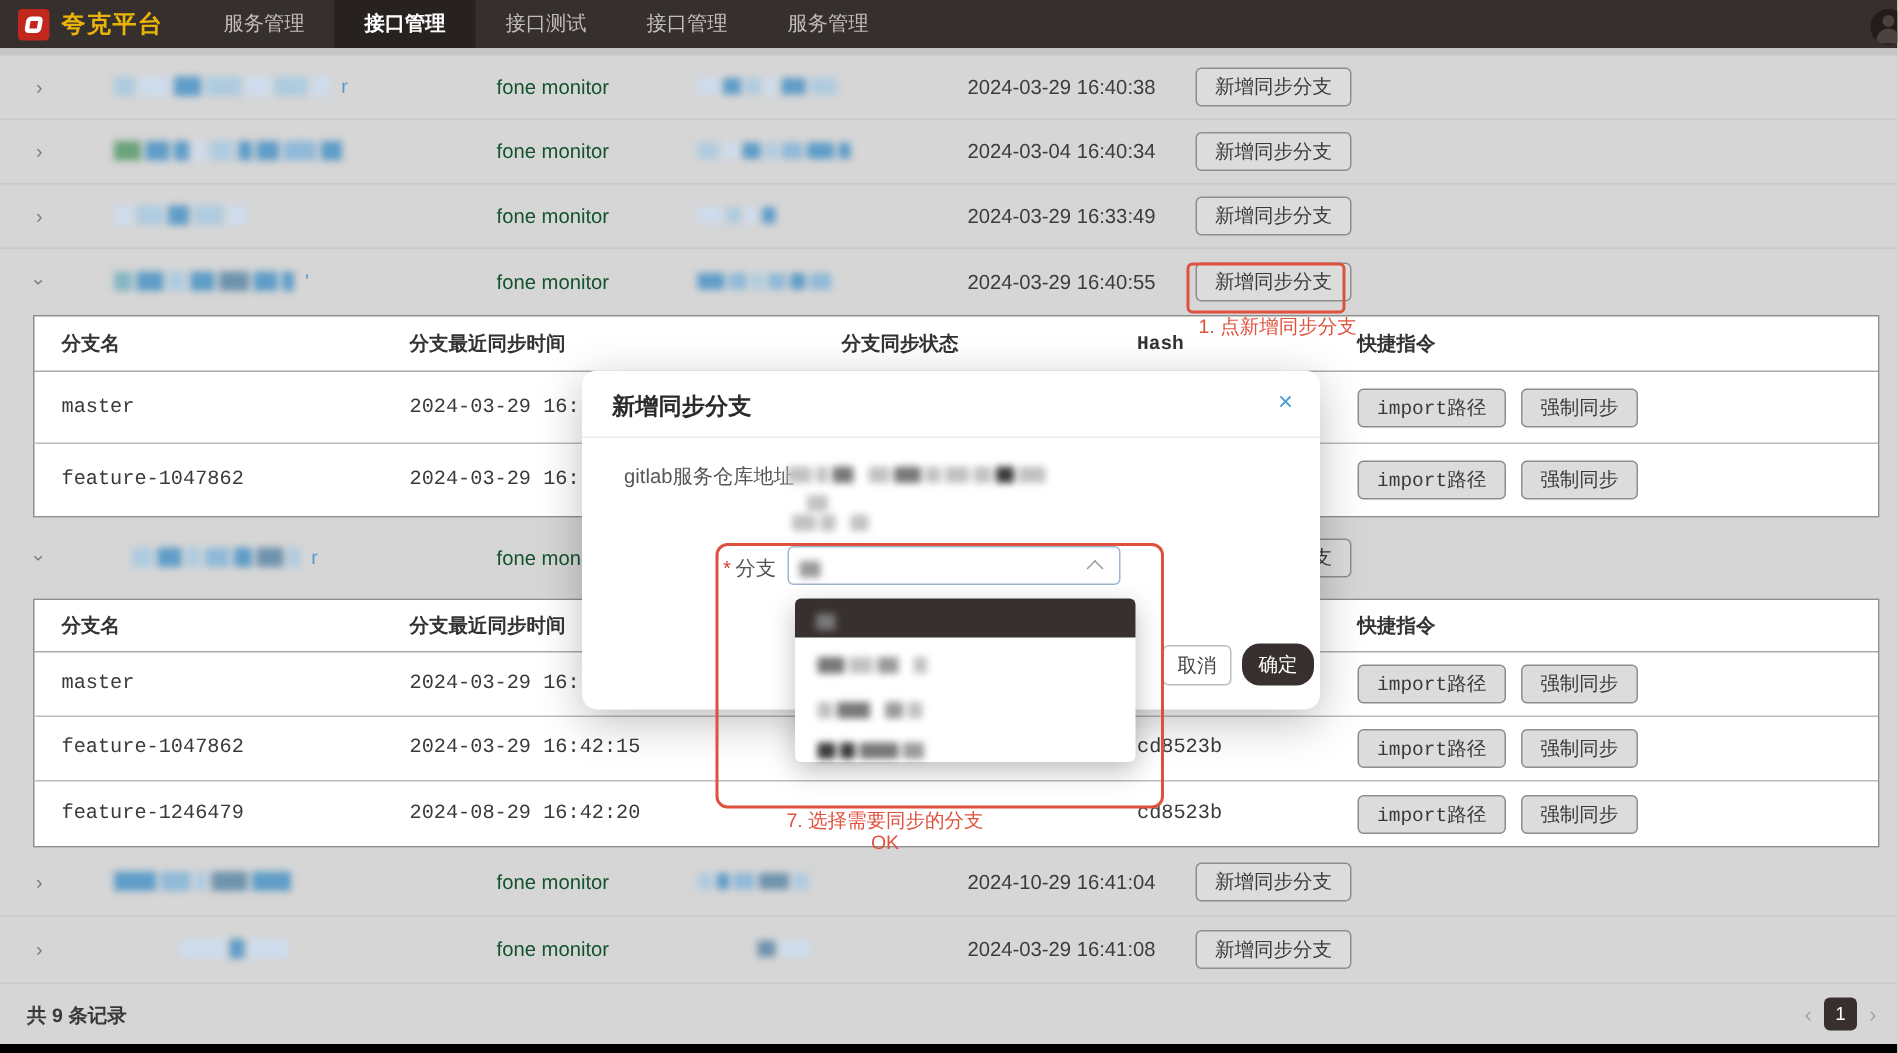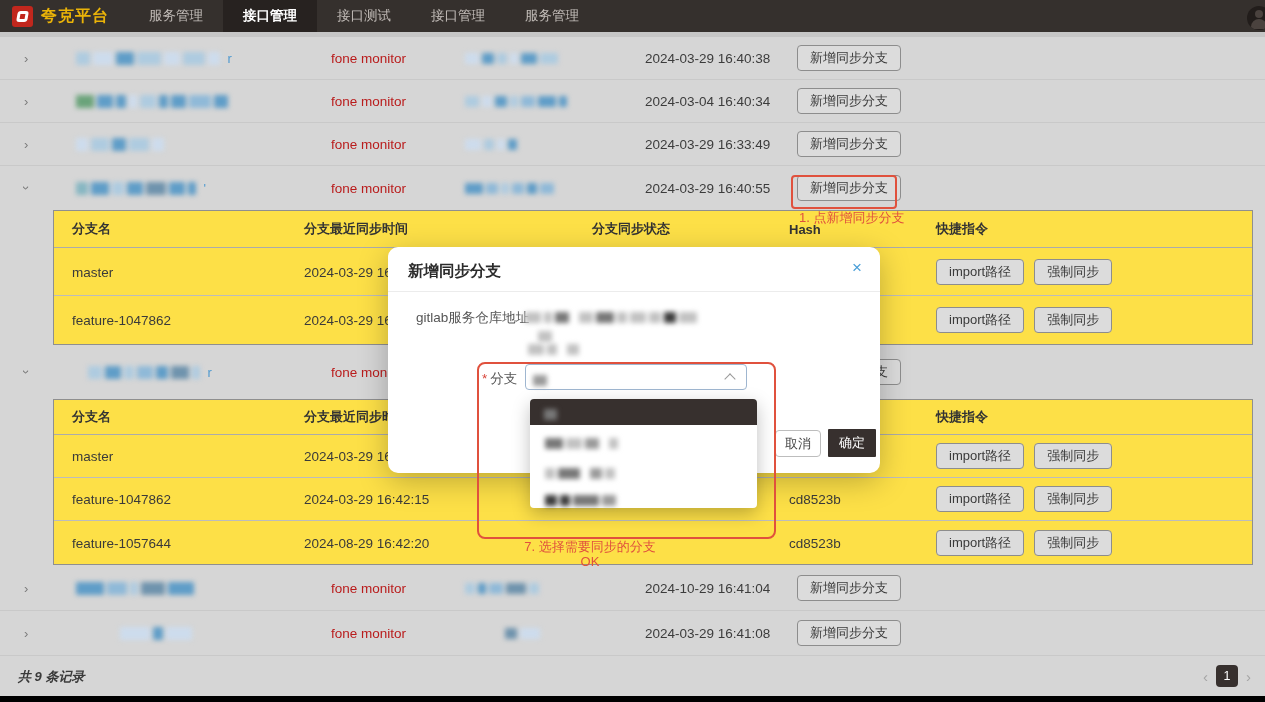--- a/index.html
+++ b/index.html
@@ -24,37 +24,37 @@
   
   .mrow { position:relative; border-bottom:1px solid #c9c9c9; }
   .h43 { height:43px; } .h44 { height:44px; border-bottom:none; } .h54 { height:54px; border-bottom:none; }
   .h46 { height:46px; } .h45 { height:45px; }
   .vcent { position:absolute; top:50%; transform:translateY(-50%); }
   .arrow { left:24px; color:#7c7c7c; font-size:13px; cursor:pointer; line-height:1; }
   .arrow .gl { display:inline-block; }
   .arrow .gl.down { transform:rotate(90deg); }
   .cell-name { left:76px; white-space:nowrap; }
   .cell-links { left:331px; font-size:13.5px; color:#4498d0; white-space:nowrap; }
-  .cell-links a { color:#b91c1c; text-decoration:none; cursor:pointer; }
+  .cell-links a { color:#14532d; text-decoration:none; cursor:pointer; }
   .cell-mid { left:465px; white-space:nowrap; }
   .cell-time { left:645px; font-size:13.5px; color:#3c3c3c; white-space:nowrap; }
   .cell-btn { left:797px; }
   .btn-std { height:26px; padding:0 12px; background:#dcdcdc; border:1px solid #8d8d8d; border-radius:4px; font-size:13px; color:#3a3a3a; font-family:inherit; cursor:pointer; white-space:nowrap; }
   .suffix { color:#4f9ad0; font-size:13px; margin-left:3px; }
 
   
   .blur { display:inline-flex; gap:3px; filter:blur(2.5px); vertical-align:middle; }
   .blur i { display:inline-block; height:13px; border-radius:1px; }
   .blur.sm i { height:11px; }
   .b1{background:#8fb9d8}.b2{background:#5f9dc8}.b3{background:#aecbe0}.b5{background:#cddced}
   .b6{background:#6aa37a}.b7{background:#86b6c2}.b8{background:#6f93ad}
   .g1{background:#9a9a9a}.g2{background:#c2c2c2}.g3{background:#787878}.g4{background:#3c3c3c}
 
   
-  .sub { margin-left:53px; margin-right:12px; background:#fde047; border:1px solid #8f8f8f; position:relative; }
+  .sub { margin-left:22px; margin-right:12px; background:#ffffff; border:1px solid #8f8f8f; position:relative;font-family:Liberation Mono, monospace; }
   .shead { position:relative; border-bottom:1px solid #ababab; font-weight:bold; font-size:13px; color:#333; }
   .sub1 .shead { height:37px; } .sub2 .shead { height:35px; }
   .srow { position:relative; border-bottom:1px solid #bcbcbc; font-size:13.5px; }
   .sub1 .srow { height:48px; } .sub2 .srow { height:43px; }
   .srow:last-child { border-bottom:none; }
   .c-branch { left:18px; white-space:nowrap; }
   .c-time { left:250px; white-space:nowrap; }
   .c-status { left:538px; white-space:nowrap; }
   .c-hash { left:735px; white-space:nowrap; }
   .c-actions { left:882px; white-space:nowrap; display:flex; gap:10px; }
@@ -67,38 +67,38 @@
   .m-label { position:absolute; left:28px; top:62px; font-size:13.5px; color:#555; }
   .m-addr1 { position:absolute; left:137px; top:61px; }
   .m-addr1b { position:absolute; left:150px; top:80px; }
   .m-addr2 { position:absolute; left:140px; top:93px; }
   .m-branch-label { position:absolute; left:94px; top:123px; font-size:13.5px; color:#555; white-space:nowrap; }
   .req { color:#d9453a; margin-right:3px; }
   .m-select { position:absolute; left:137px; top:117px; width:222px; height:26px; background:#fff; border:1px solid #9fb6d0; border-radius:4px; cursor:pointer; }
   .m-select .val { position:absolute; left:7px; top:6px; }
   .sel-caret { position:absolute; right:12px; top:10px; width:8px; height:8px; border-top:1.6px solid #999; border-right:1.6px solid #999; transform:rotate(-45deg); }
   .btn-cancel { position:absolute; left:387px; top:183px; width:46px; height:27px; background:#fff; border:1px solid #bdbdbd; border-radius:4px; font-size:13px; color:#444; font-family:inherit; cursor:pointer; }
-  .btn-ok { position:absolute; left:440px; top:182px; width:48px; height:28px; background:#37302e; border:none; border-radius:1px; font-size:13px; color:#fff; font-family:inherit; cursor:pointer; }
+  .btn-ok { position:absolute; left:440px; top:182px; width:48px; height:28px; background:#37302e; border:none; border-radius:12px; font-size:13px; color:#fff; font-family:inherit; cursor:pointer; }
 
   
   .dropdown { position:absolute; left:530px; top:399px; width:227px; height:109px; background:#fff; border-radius:4px; box-shadow:0 6px 18px rgba(0,0,0,.25); z-index:15; }
   .opt1 { height:26px; background:#37302e; border-radius:4px 4px 0 0; position:relative; cursor:pointer; }
   .opt1 .blur { position:absolute; left:14px; top:10px; }
   .opt { position:relative; height:27px; cursor:pointer; }
   .opt .blur { position:absolute; left:15px; top:9px; }
 
   
   .ann-box1 { position:absolute; left:791px; top:175px; width:106px; height:34px; border:2px solid #e0513d; border-radius:4px; z-index:30; pointer-events:none; }
   .ann-text1 { position:absolute; left:799px; top:209px; font-size:13px; color:#e0513d; z-index:30; white-space:nowrap; }
   .ann-box2 { position:absolute; left:477px; top:362px; width:299px; height:177px; border:2px solid #e0513d; border-radius:8px; z-index:30; pointer-events:none; }
   .ann-text2 { position:absolute; left:495px; top:540px; width:190px; text-align:center; font-size:13px; color:#e0513d; line-height:1.15; z-index:30; }
 
   
   .footer { position:relative; height:40px; }
-  .total { position:absolute; left:18px; top:12px; font-size:13px; font-weight:bold; color:#3a3a3a;font-style:italic; }
+  .total { position:absolute; left:18px; top:12px; font-size:13px; font-weight:bold; color:#3a3a3a; }
   .pager { position:absolute; right:14px; top:9px; display:flex; align-items:center; gap:8px; }
   .pg-arrow { color:#a5a5a5; font-size:15px; cursor:pointer; }
   .pg-num { width:22px; height:22px; background:#37302e; color:#fff; border-radius:4px; font-size:12.5px; display:flex; align-items:center; justify-content:center; cursor:pointer; }
   .black-strip { height:8px; background:#000; }
 </style>
 </head>
 <body>
 
 <div id="app">
 
@@ -295,21 +295,21 @@
     <div class="srow">
       <span class="vcent c-branch">feature-1047862</span>
       <span class="vcent c-time">2024-03-29 16:42:15</span>
       <span class="vcent c-hash">cd8523b</span>
       <span class="vcent c-actions">
         <button class="btn-std">import路径</button>
         <button class="btn-std">强制同步</button>
       </span>
     </div>
     <div class="srow">
-      <span class="vcent c-branch">feature-1057644</span>
+      <span class="vcent c-branch">feature-1246479</span>
       <span class="vcent c-time">2024-08-29 16:42:20</span>
       <span class="vcent c-hash">cd8523b</span>
       <span class="vcent c-actions">
         <button class="btn-std">import路径</button>
         <button class="btn-std">强制同步</button>
       </span>
     </div>
   </div>
 
   <div class="mrow h46">

